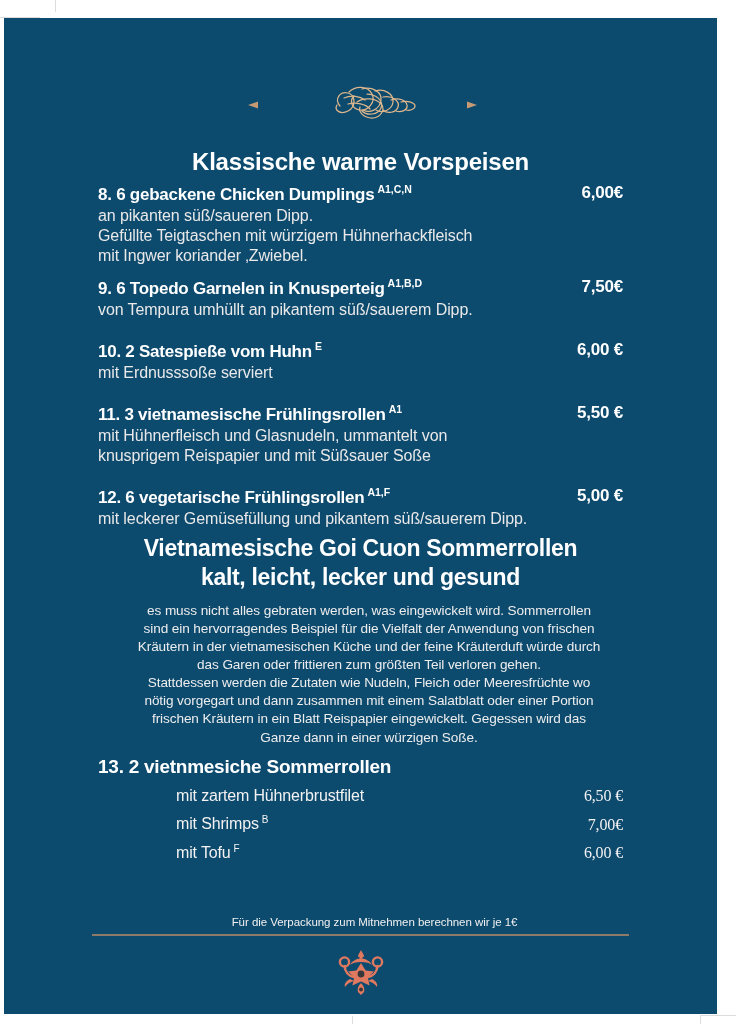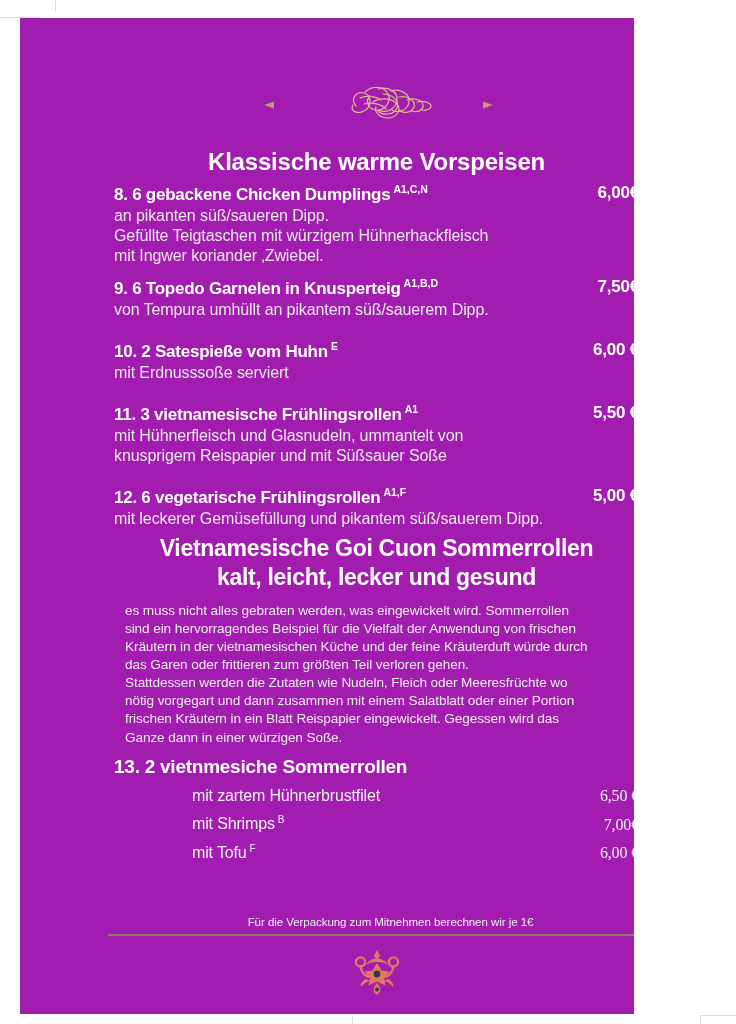--- a/index.html
+++ b/index.html
@@ -17,25 +17,25 @@
   }
 
   
   .reg-mark {
     position: absolute;
     background: #dcdcdc;
   }
 
   .page {
     position: absolute;
-    left: 20px;
+    left: 4px;
     top: 18px;
-    width: 614px;
+    width: 713px;
     height: 996px;
-    background: #a21caf;
+    background: #0c4a6e;
     box-sizing: border-box;
     overflow: hidden;
   }
 
   
   .top-divider {
     position: absolute;
     left: 0;
     top: 62px;
     width: 713px;
@@ -125,21 +125,21 @@
   .para {
     position: absolute;
     left: 105px;
     top: 584px;
     width: 520px;
     color: #ededed;
     font-size: 13.6px;
     line-height: 1.33;
     letter-spacing: -0.1px;
   }
-  .para div { white-space: nowrap; }
+  .para div { white-space: nowrap; text-align: center; }
 
   
   .combo {
     position: absolute;
     left: 94px;
     top: 738px;
     width: 525px;
   }
   .combo-title {
     color: #ffffff;

